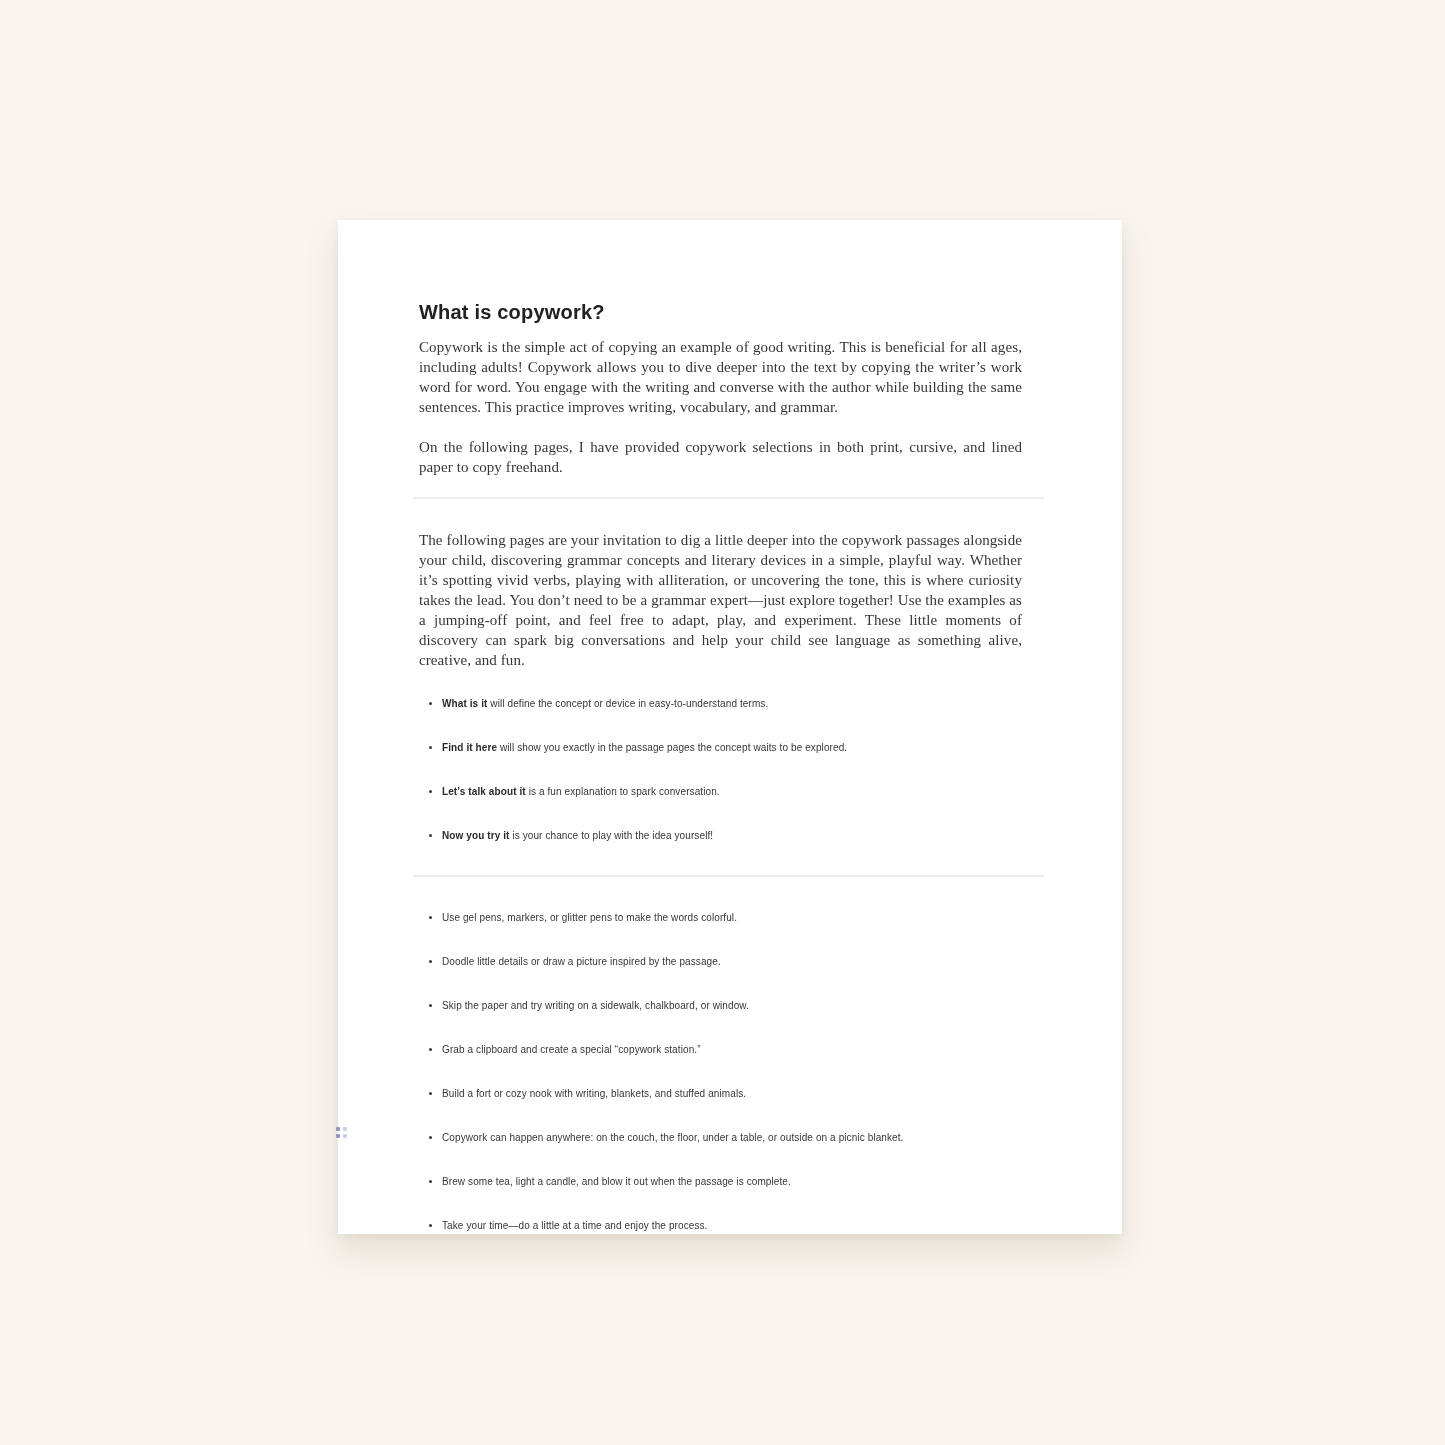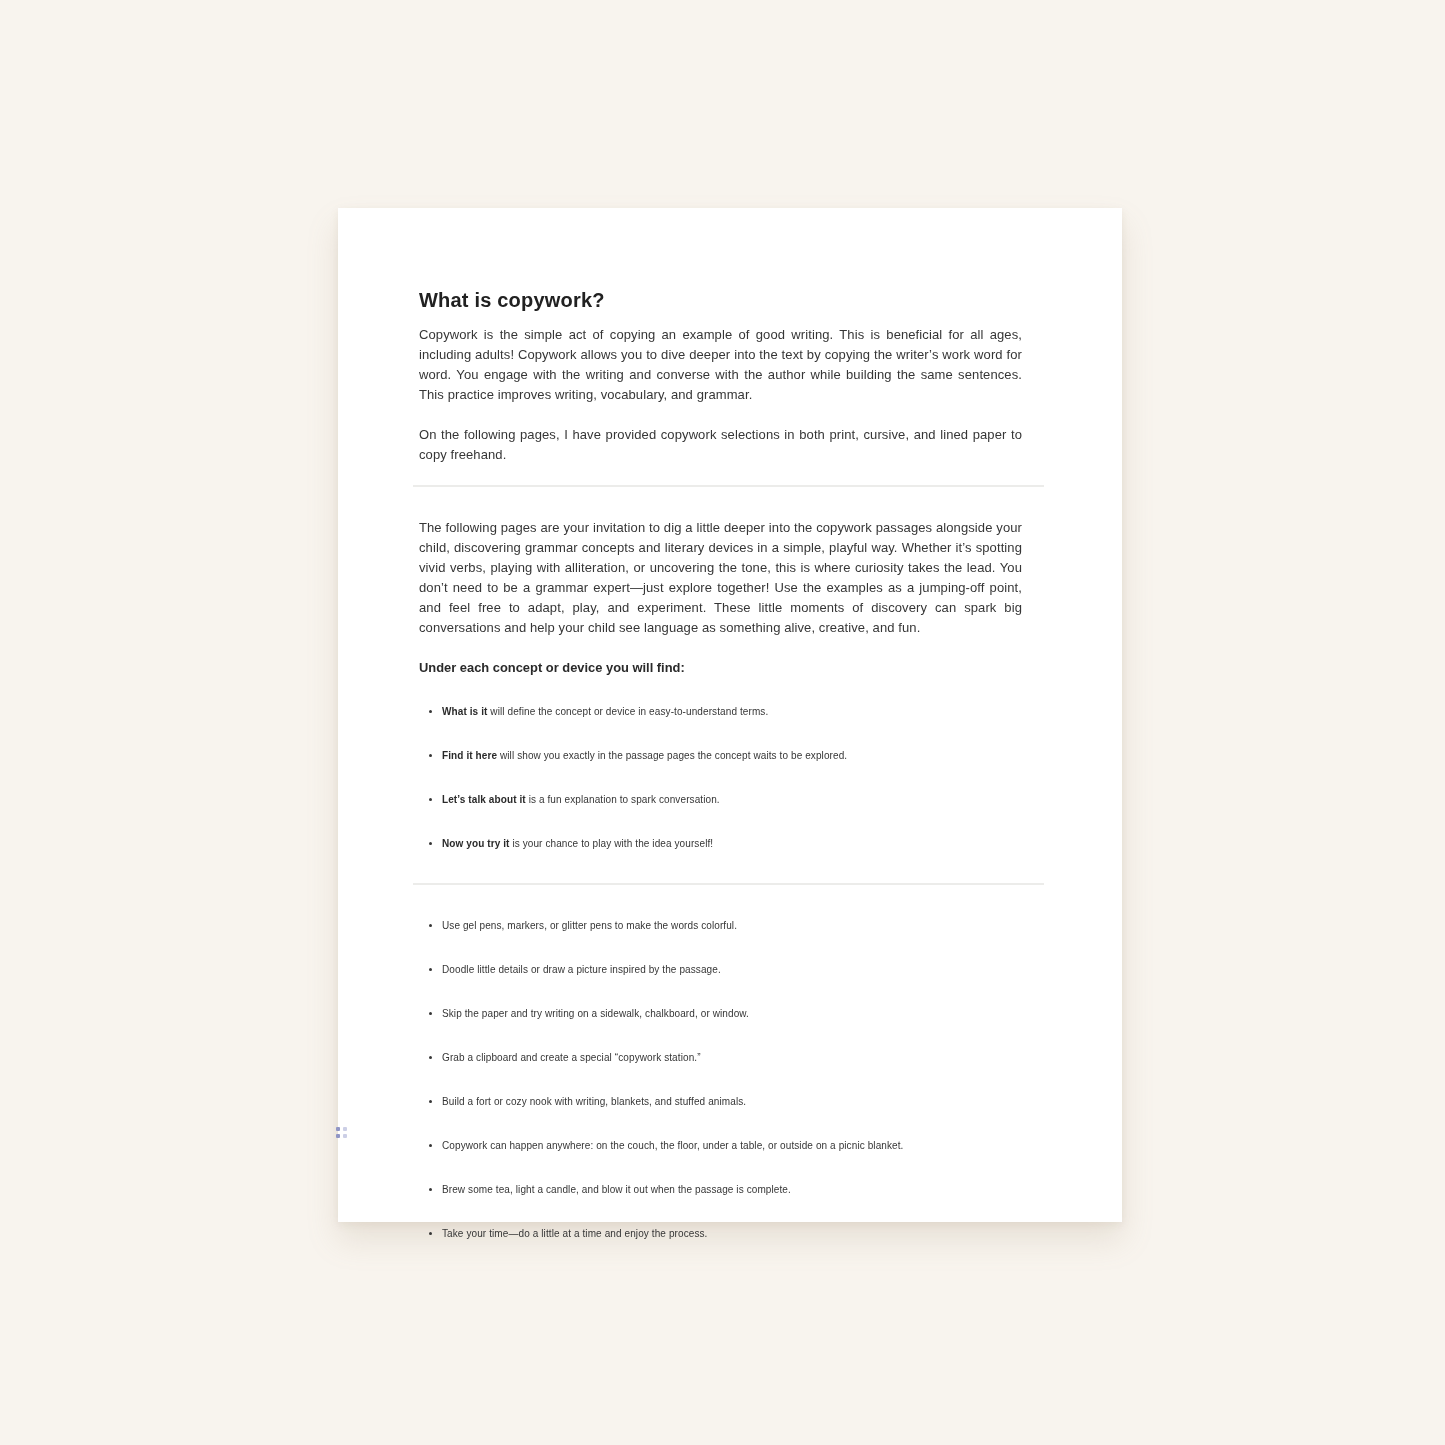--- a/index.html
+++ b/index.html
@@ -10,21 +10,21 @@
     overflow: hidden;
   }
   body {
     background: #f8f4ee;
     font-family: "Liberation Sans", sans-serif;
     position: relative;
   }
   .paper {
     position: absolute;
     left: 338px;
-    top: 208px;
+    top: 220px;
     width: 784px;
     height: 1014px;
     background: #ffffff;
     box-shadow: 0 3px 8px rgba(160, 140, 110, 0.12),
                 0 18px 30px rgba(160, 140, 110, 0.18);
   }
   .content {
     position: absolute;
     left: 81px;
     right: 84px;
@@ -33,25 +33,26 @@
   h2.section-heading {
     margin: 0 0 12px 0;
     font-size: 20px;
     line-height: 25px;
     font-weight: 700;
     color: #212121;
     letter-spacing: 0.2px;
   }
   p.body-par {
     margin: 0 16px 20px 0;
-    font-size: 13px;
+    font-size: 15px;
     line-height: 20px;
     color: #363636;
     text-align: justify;
     letter-spacing: 0.1px;
+    font-family: Liberation Serif, serif;
   }
   p.sub-heading {
     margin: 0 0 20px 0;
     font-size: 12.9px;
     line-height: 20px;
     font-weight: 700;
     color: #2a2a2a;
   }
   ul.bullet-list {
     margin: 0;
@@ -108,21 +109,20 @@
 <div class="paper" style="background: rgb(255, 255, 255);">
   <div class="content" id="doc-content">
       <section class="doc-section">
         <h2 class="section-heading">What is copywork?</h2>
         <p class="body-par">Copywork is the simple act of copying an example of good writing. This is beneficial for all ages, including adults! Copywork allows you to dive deeper into the text by copying the writer’s work word for word. You engage with the writing and converse with the author while building the same sentences. This practice improves writing, vocabulary, and grammar.</p>
         <p class="body-par">On the following pages, I have provided copywork selections in both print, cursive, and lined paper to copy freehand.</p>
       </section>
       <hr class="section-divider">
       <section class="doc-section">
         <p class="body-par">The following pages are your invitation to dig a little deeper into the copywork passages alongside your child, discovering grammar concepts and literary devices in a simple, playful way. Whether it’s spotting vivid verbs, playing with alliteration, or uncovering the tone, this is where curiosity takes the lead. You don’t need to be a grammar expert—just explore together! Use the examples as a jumping-off point, and feel free to adapt, play, and experiment. These little moments of discovery can spark big conversations and help your child see language as something alive, creative, and fun.</p>
-        <p class="sub-heading">Under each concept or device you will find:</p>
         <ul class="bullet-list">
           <li><strong>What is it</strong><span> will define the concept or device in easy-to-understand terms.</span></li>
           <li><strong>Find it here</strong><span> will show you exactly in the passage pages the concept waits to be explored.</span></li>
           <li><strong>Let’s talk about it</strong><span> is a fun explanation to spark conversation.</span></li>
           <li><strong>Now you try it</strong><span> is your chance to play with the idea yourself!</span></li>
         </ul>
       </section>
       <hr class="section-divider after-list">
       <section class="doc-section">
         <ul class="bullet-list">

